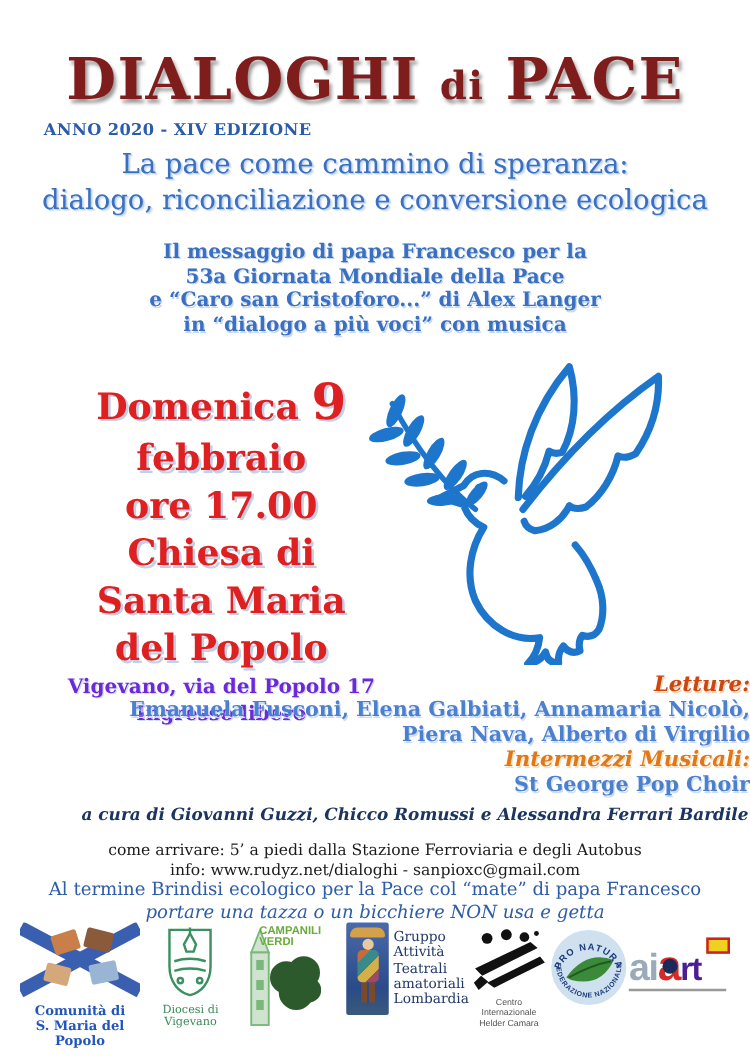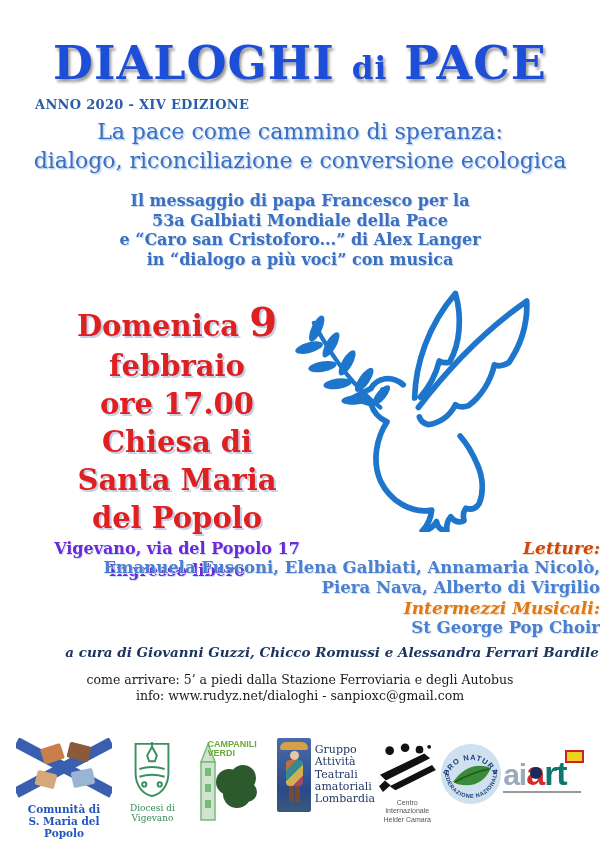--- a/index.html
+++ b/index.html
@@ -4,21 +4,21 @@
 <style>
   html,body{margin:0;padding:0;background:#fff;}
   #poster{
     position:relative;width:600px;height:848px;background:#ffffff;overflow:hidden;
     font-family:"DejaVu Serif","Liberation Serif",serif;
   }
   .abs{position:absolute;}
   .ctr{width:100%;text-align:center;}
 
   
-  .title{top:38px;font-weight:bold;color:#1d4ed8;letter-spacing:1px;
+  .title{top:38px;font-weight:bold;color:#7f1d1d;letter-spacing:1px;
          text-shadow:2px 3px 3px #9a9a9a;font-size:46px;line-height:1.1;}
   .title .small-di{font-size:31px;}
   .edition{top:97px;left:35px;font-size:13px;font-weight:bold;color:#2a5caa;letter-spacing:.3px;}
 
   
   .subtitle{top:117px;font-size:22px;font-weight:normal;color:#3b6fc0;line-height:1.32;
             text-shadow:1px 1px 0 #bcd2ef,2px 2px 1px #dce8f8;}
   .message{top:191px;font-size:16px;font-weight:bold;color:#3b6fc0;line-height:1.22;
            text-shadow:1px 1px 0 #c6d8f2;}
 
@@ -65,21 +65,21 @@
   .gatal-body{position:absolute;left:9px;top:22px;width:17px;height:26px;border-radius:4px;
               background:linear-gradient(135deg,#c86a3a 25%,#3a8a8a 25% 50%,#d4b04a 50% 75%,#a04a6a 75%);}
   .gatal-legs{position:absolute;left:12px;top:48px;width:11px;height:16px;
               background:linear-gradient(90deg,#7a4a2a 45%,#2a4a8a 45% 55%,#7a4a2a 55%);}
   .gatal-text{font-size:11px;color:#223a66;line-height:1.12;text-align:left;padding-top:6px;}
   .helder-caption{font-family:"Liberation Sans",sans-serif;font-size:7px;color:#555;line-height:1.2;margin-top:1px;}
   .aiart-wrap{position:relative;width:92px;padding-top:16px;font-family:"Liberation Sans",sans-serif;text-align:left;}
   .aiart-ai{font-size:30px;font-weight:bold;color:#9aaabb;letter-spacing:-1px;}
   .aiart-a{font-size:34px;font-weight:bold;color:#d42a2a;position:relative;letter-spacing:-1px;}
   .aiart-a::after{content:"";position:absolute;left:4px;top:13px;width:12px;height:12px;border-radius:50%;background:#1a2a5a;}
-  .aiart-rt{font-size:34px;font-weight:bold;color:#0f766e;letter-spacing:-1px;}
+  .aiart-rt{font-size:26px;font-weight:bold;color:#4c1d95;letter-spacing:-1px;}
   .aiart-flag{position:absolute;top:12px;right:0;width:15px;height:9px;background:#f0d020;border:2px solid #cc2222;}
   .aiart-line{width:78px;height:2px;background:#999;margin-top:-2px;}
 </style>
 </head>
 <body>
 
 <div id="poster">
 
   <div class="abs ctr title">
     <span>DIALOGHI</span>
@@ -88,21 +88,21 @@
   </div>
   <div class="abs edition">ANNO 2020 - XIV EDIZIONE</div>
 
   <div class="abs ctr subtitle">
     <div>La pace come cammino di speranza:</div>
     <div>dialogo, riconciliazione e conversione ecologica</div>
   </div>
 
   <div class="abs ctr message">
     <div>Il messaggio di papa Francesco per la</div>
-    <div>53a Galbiati Mondiale della Pace</div>
+    <div>53a Giornata Mondiale della Pace</div>
     <div>e “Caro san Cristoforo...” di Alex Langer</div>
     <div>in “dialogo a più voci” con musica</div>
   </div>
 
   <svg class="abs dove" width="276" height="268" viewBox="0 0 290 282">
     <g stroke="#1d76cc" fill="none" stroke-linecap="round" stroke-linejoin="round">
 
       <path stroke-width="4.5" d="M97 151 C 72 132, 47 100, 27 62"></path>
 
       <g fill="#1d76cc" stroke="none">
@@ -155,20 +155,24 @@
     <div class="lbl-orange2">Intermezzi Musicali:</div>
     <div class="names">St George Pop Choir</div>
   </div>
   <div class="abs ctr curators">a cura di Giovanni Guzzi, Chicco Romussi e Alessandra Ferrari Bardile</div>
 
   <div class="abs ctr directions">
     <div>come arrivare: 5’ a piedi dalla Stazione Ferroviaria e degli Autobus</div>
     <div>info: www.rudyz.net/dialoghi - sanpioxc@gmail.com</div>
   </div>
 
+  <div class="abs ctr closing">
+    <div>Al termine Brindisi ecologico per la Pace col “mate” di papa Francesco</div>
+    <div class="it">portare una tazza o un bicchiere NON usa e getta</div>
+  </div>
 
   <div class="abs logos">
 
     <div class="logo" style="width:108px;">
       <svg width="96" height="60" viewBox="0 0 96 60">
         <rect x="-6" y="24" width="108" height="11" fill="#3a5fb0" transform="rotate(28 48 30)"></rect>
         <rect x="-6" y="24" width="108" height="11" fill="#3a5fb0" transform="rotate(-28 48 30)"></rect>
         <rect x="26" y="8" width="21" height="16" rx="2" fill="#c87f4a" transform="rotate(-18 36 16)"></rect>
         <rect x="52" y="6" width="22" height="16" rx="2" fill="#8a5a3a" transform="rotate(14 63 14)"></rect>
         <rect x="20" y="34" width="20" height="15" rx="2" fill="#d4a87a" transform="rotate(14 30 41)"></rect>

